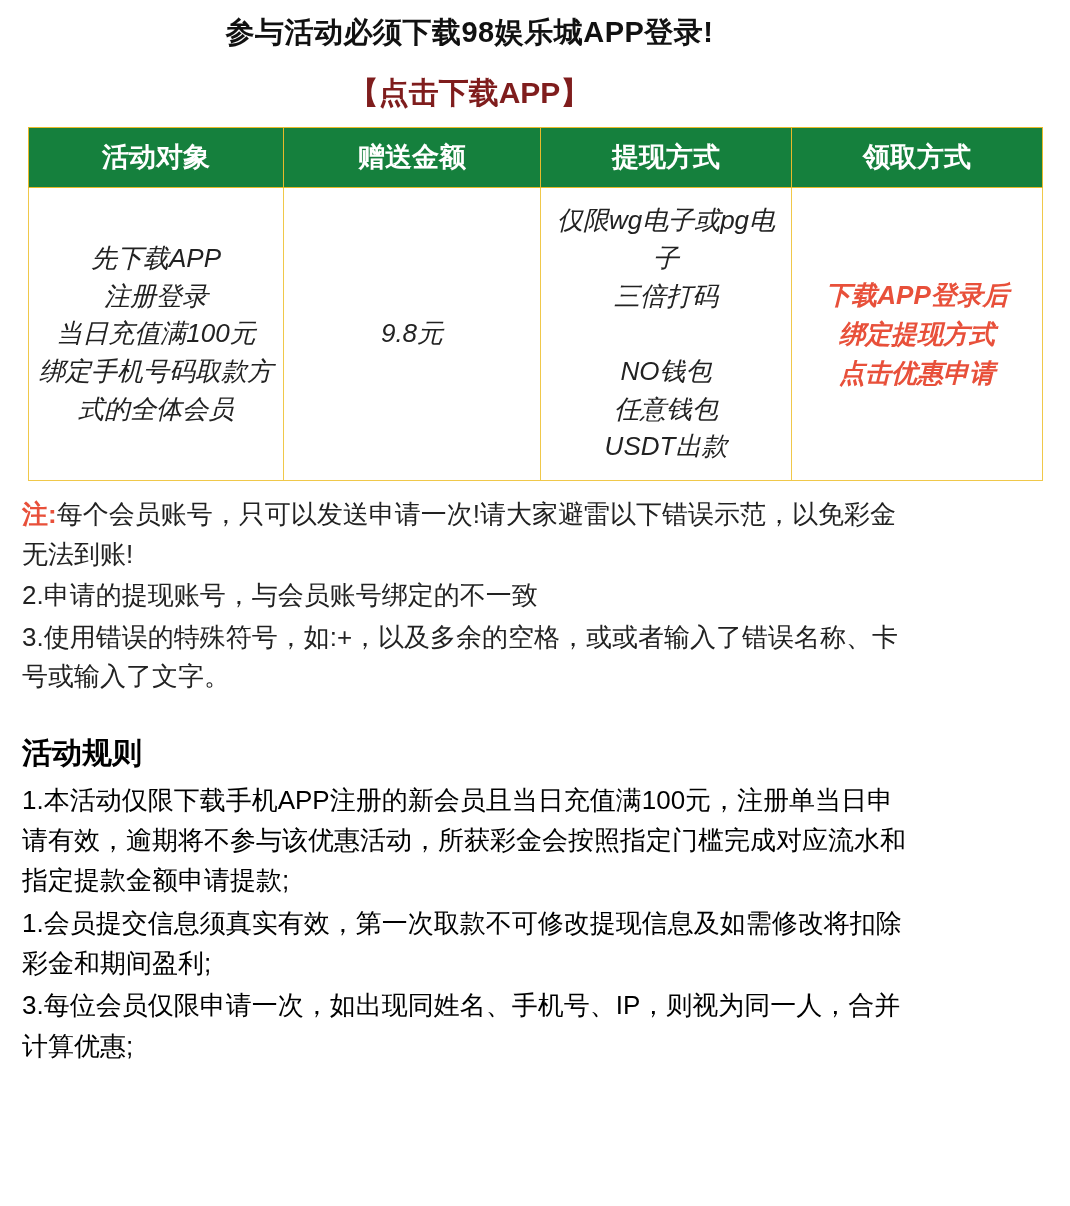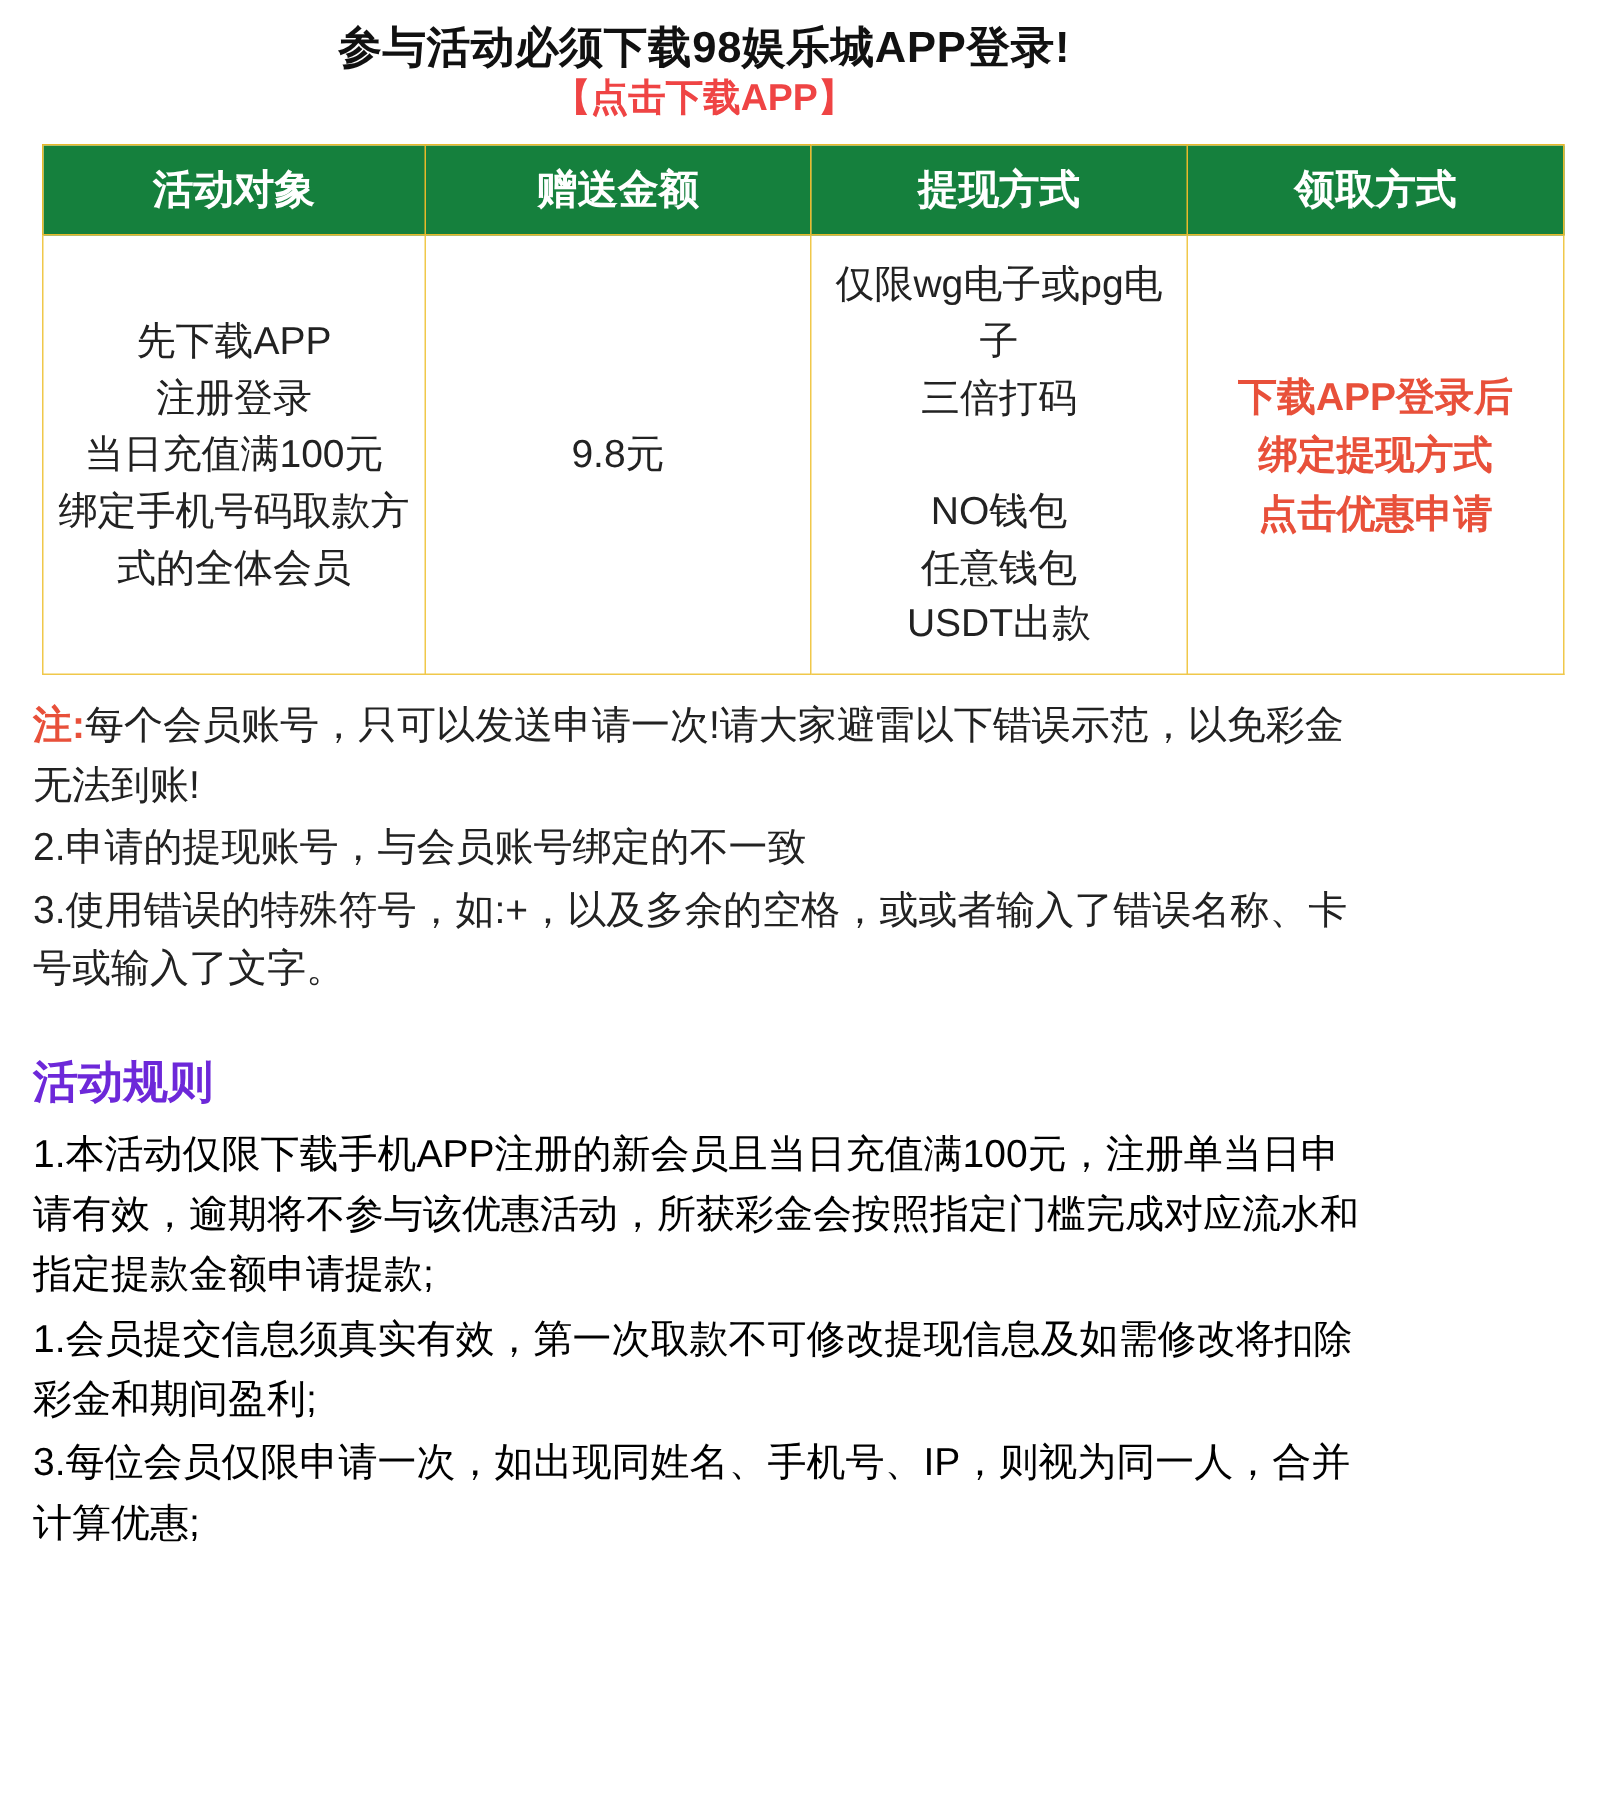--- a/index.html
+++ b/index.html
@@ -25,24 +25,24 @@
     padding: 14px 20px 4px 20px;
   }
   .promo-title {
     font-size: 29px;
     font-weight: bold;
     color: #111111;
     letter-spacing: 0.5px;
     line-height: 1.25;
   }
   .promo-subtitle {
-    margin-top: 0;
-    font-size: 25px;
+    margin-top: 25px;
+    font-size: 30px;
     font-weight: bold;
-    color: #ef4444;
+    color: #7f1d1d;
     line-height: 1.2;
   }
 
   
   .table-wrap {
     padding: 12px 28px 0 28px;
   }
   table.promo-table {
     width: 1014px;
     border-collapse: collapse;
@@ -59,20 +59,21 @@
     line-height: 1.3;
   }
   table.promo-table td {
     border: 1px solid #f0c84a;
     vertical-align: middle;
     text-align: center;
     font-size: 26px;
     color: #222222;
     line-height: 1.45;
     padding: 14px 8px;
+    font-style: italic;
   }
   col.c1 { width: 255px; }
   col.c2 { width: 257px; }
   col.c3 { width: 251px; }
   col.c4 { width: 251px; }
   .cell-multiline { white-space: pre-line; }
   .cell-red {
     color: #e8503a;
     font-weight: bold;
     white-space: pre-line;
@@ -93,21 +94,21 @@
   }
   .notes p {
     margin: 0 0 2px 0;
   }
 
   
   .rules-title {
     padding: 34px 22px 0 22px;
     font-size: 30px;
     font-weight: bold;
-    color: #6d28d9;
+    color: #000000;
     line-height: 1.3;
   }
   .rules {
     padding: 8px 22px 24px 22px;
     font-size: 26px;
     line-height: 1.55;
     color: #000000;
   }
   .rules p {
     margin: 0 0 2px 0;

